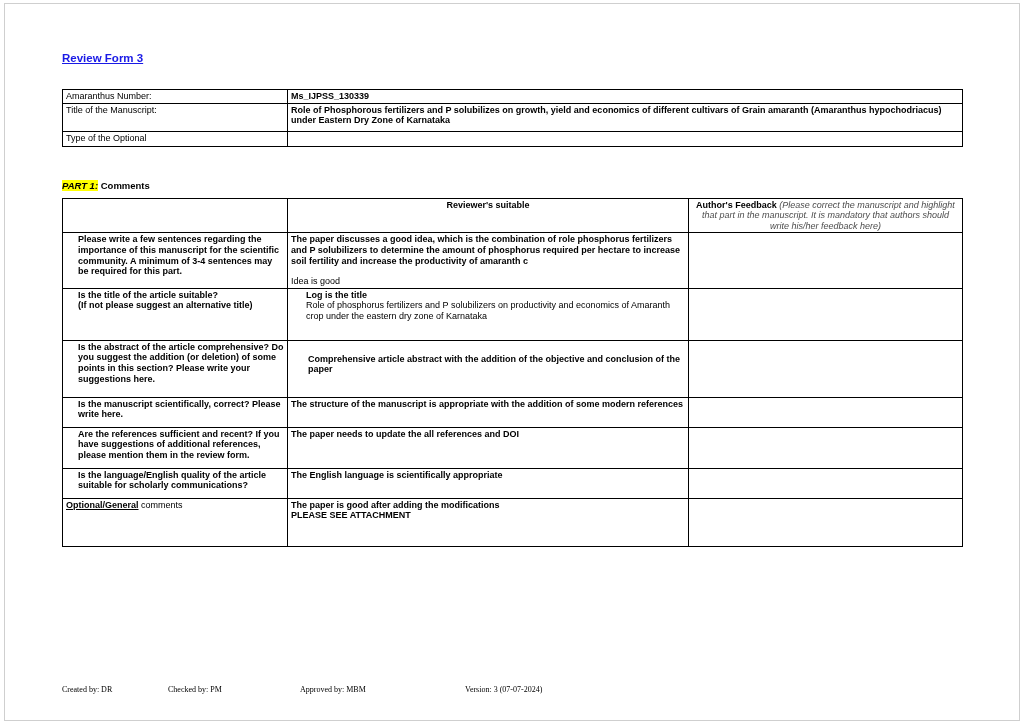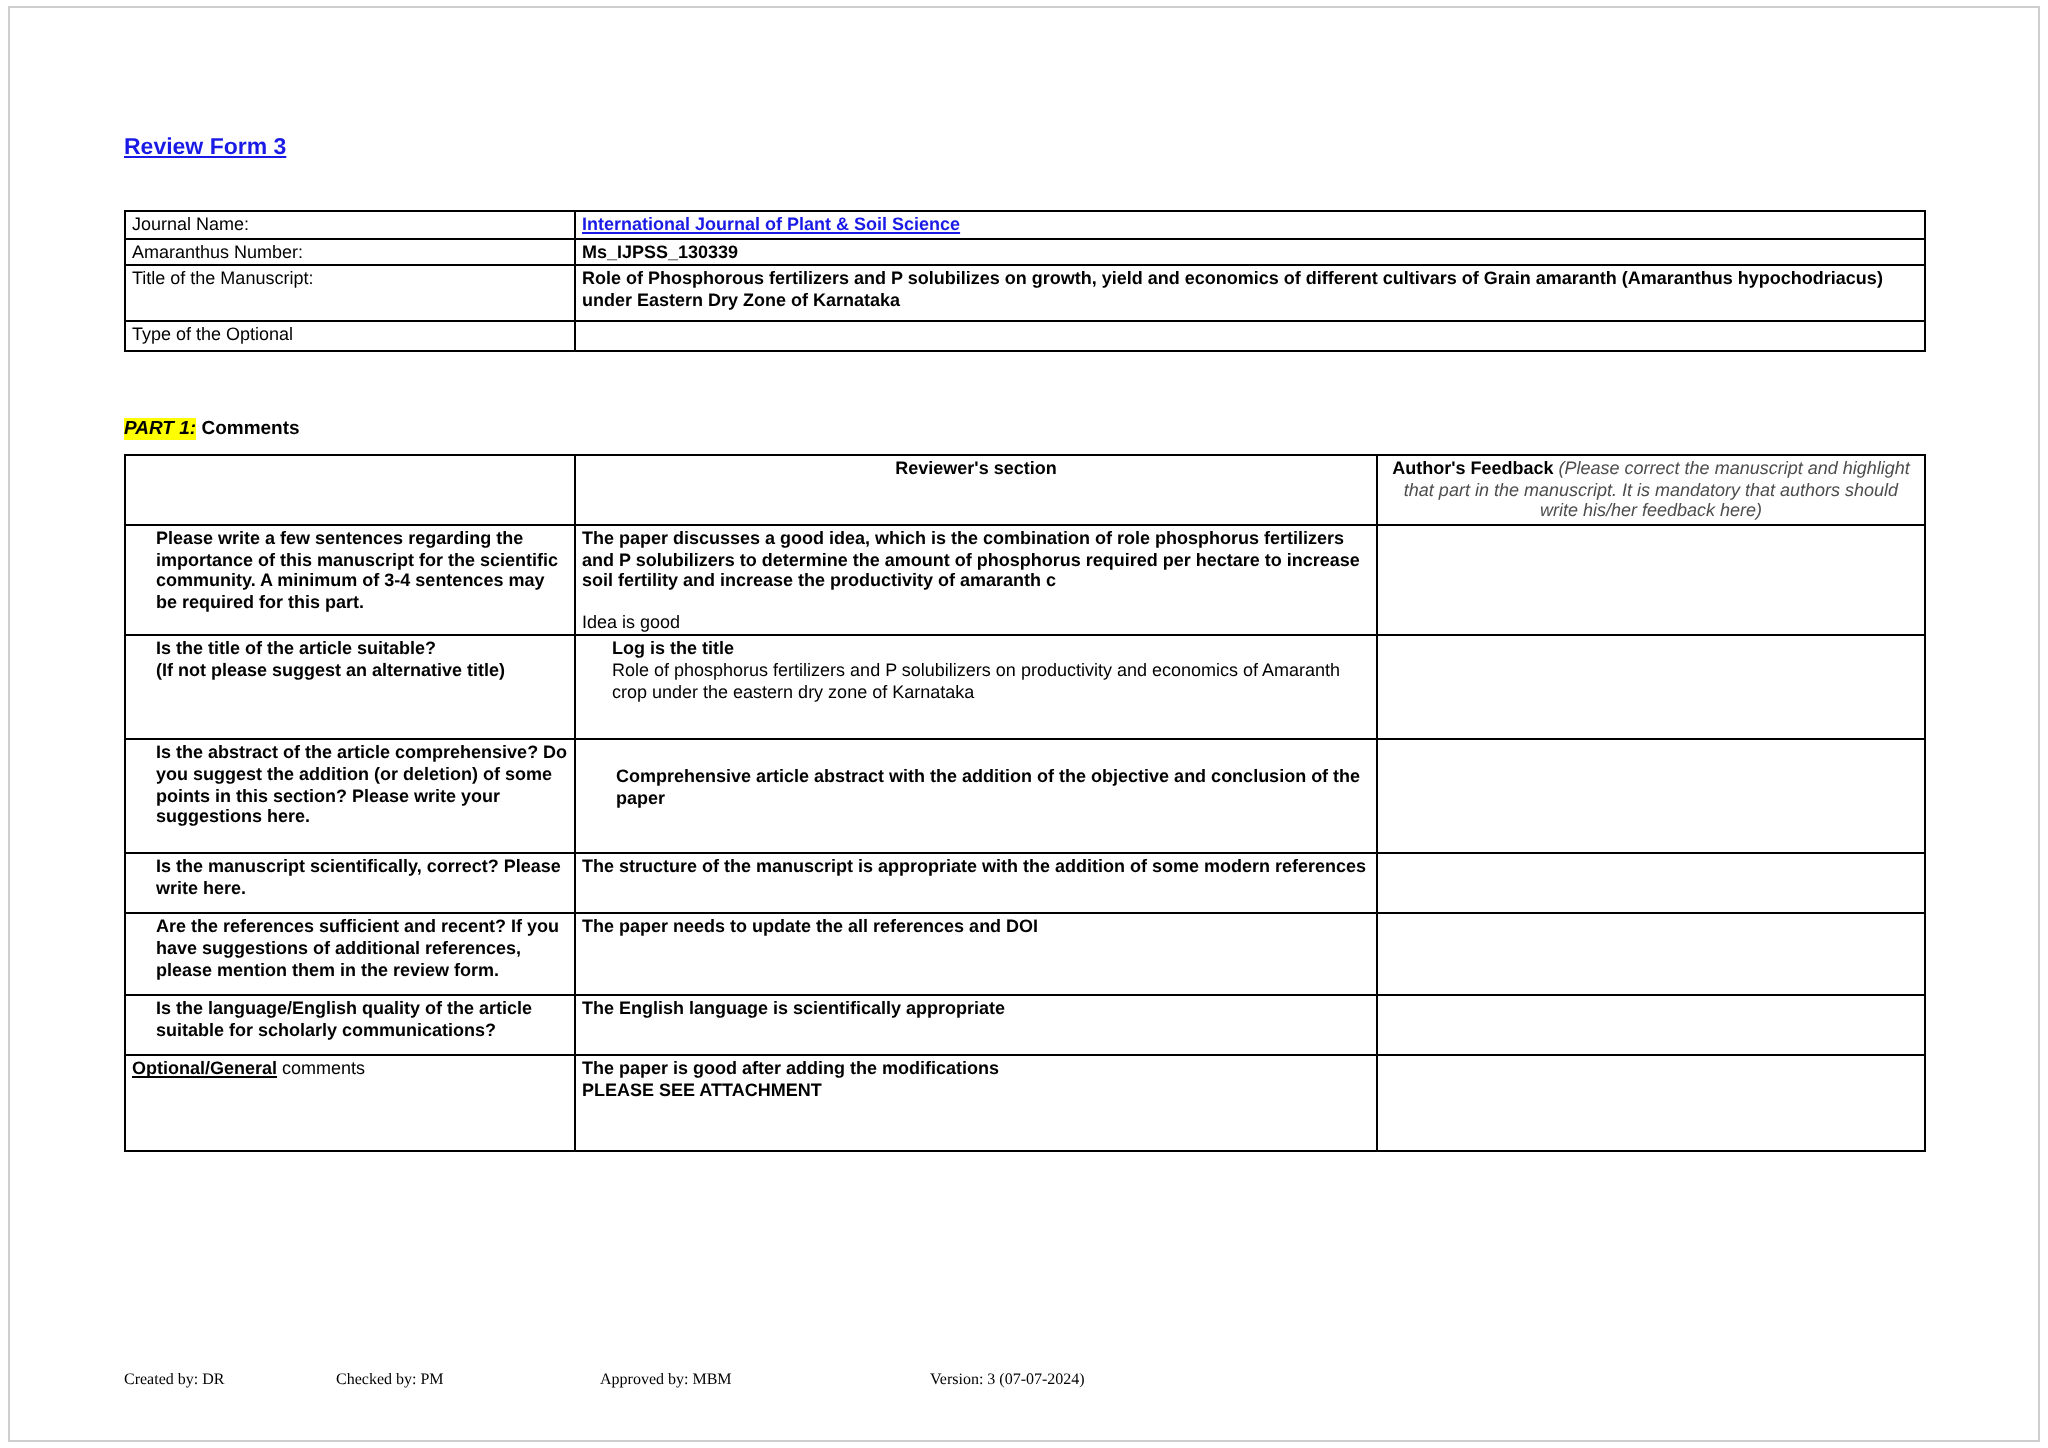--- a/index.html
+++ b/index.html
@@ -1,20 +1,20 @@
 <!DOCTYPE html>
 <html><head>
 <meta charset="utf-8">
 <style>
   * { margin:0; padding:0; box-sizing:border-box; }
   html,body { width:1024px; height:724px; background:#ffffff; overflow:hidden; }
   body { font-family:"Liberation Sans", sans-serif; color:#000; }
   .page { position:relative; width:1024px; height:724px; background:#fff; }
   .page-border { position:absolute; left:4px; top:3px; right:4px; bottom:3px; border:1px solid #cfcfcf; pointer-events:none; }
-  .content { position:absolute; left:62px; top:16px; width:900px; padding-top:52px; }
+  .content { position:absolute; left:62px; top:0; width:900px; padding-top:52px; }
 
   .form-title { font-size:11.5px; font-weight:bold; text-decoration:underline; color:#1a1ae6; }
 
   table { border-collapse:collapse; width:900px; table-layout:fixed; }
   td { border:1px solid #000; vertical-align:top; font-size:9px; line-height:1.18; padding:1px 3px; }
 
   .info-table { margin-top:25px; }
   .info-table td.label { font-weight:normal; }
   .info-table td.value { font-weight:bold; }
   .link { color:#1a1ae6; font-weight:bold; text-decoration:underline; cursor:pointer; }
@@ -65,24 +65,20 @@
   <div class="content">
 
     <div class="form-title">Review Form 3</div>
 
     <table class="info-table">
       <colgroup>
           <col style="width:225px">
           <col style="width:675px">
         </colgroup>
       <tbody>
-          <tr class="i-sm">
-        <td class="label">Journal Name:</td>
-        <td class="value"><span class="link">International Journal of Plant &amp; Soil Science</span></td>
-      </tr>
       <tr class="i-sm">
         <td class="label">Amaranthus Number:</td>
         <td class="value">Ms_IJPSS_130339</td>
       </tr>
       <tr class="i-md">
         <td class="label">Title of the Manuscript:</td>
         <td class="value">Role of Phosphorous fertilizers and P solubilizes on growth, yield and economics of different cultivars of Grain amaranth (Amaranthus hypochodriacus) under Eastern Dry Zone of Karnataka</td>
       </tr>
       <tr class="i-last">
         <td class="label">Type of the Optional</td>
@@ -99,21 +95,21 @@
     <table class="comments-table">
       <colgroup>
           <col style="width:225px">
           <col style="width:401px">
           <col style="width:274px">
         </colgroup>
 
       <tbody>
           <tr class="h-header">
         <td></td>
-        <td class="hdr">Reviewer's section</td>
+        <td class="hdr">Reviewer's suitable</td>
         <td class="hdr">
           <span>Author's Feedback</span><span class="author-note"> (Please correct the manuscript and highlight that part in the manuscript. It is mandatory that authors should write his/her feedback here)</span>
         </td>
       </tr>
 
       <tr class="h1">
         <td class="q">Please write a few sentences regarding the importance of this manuscript for the scientific community. A minimum of 3-4 sentences may be required for this part.</td>
         <td class="c">
           <div>The paper discusses a good idea, which is the combination of role phosphorus fertilizers and P solubilizers to determine the amount of phosphorus required per hectare to increase soil fertility and increase the productivity of amaranth c</div>
           <div class="c-note">Idea is good</div>

